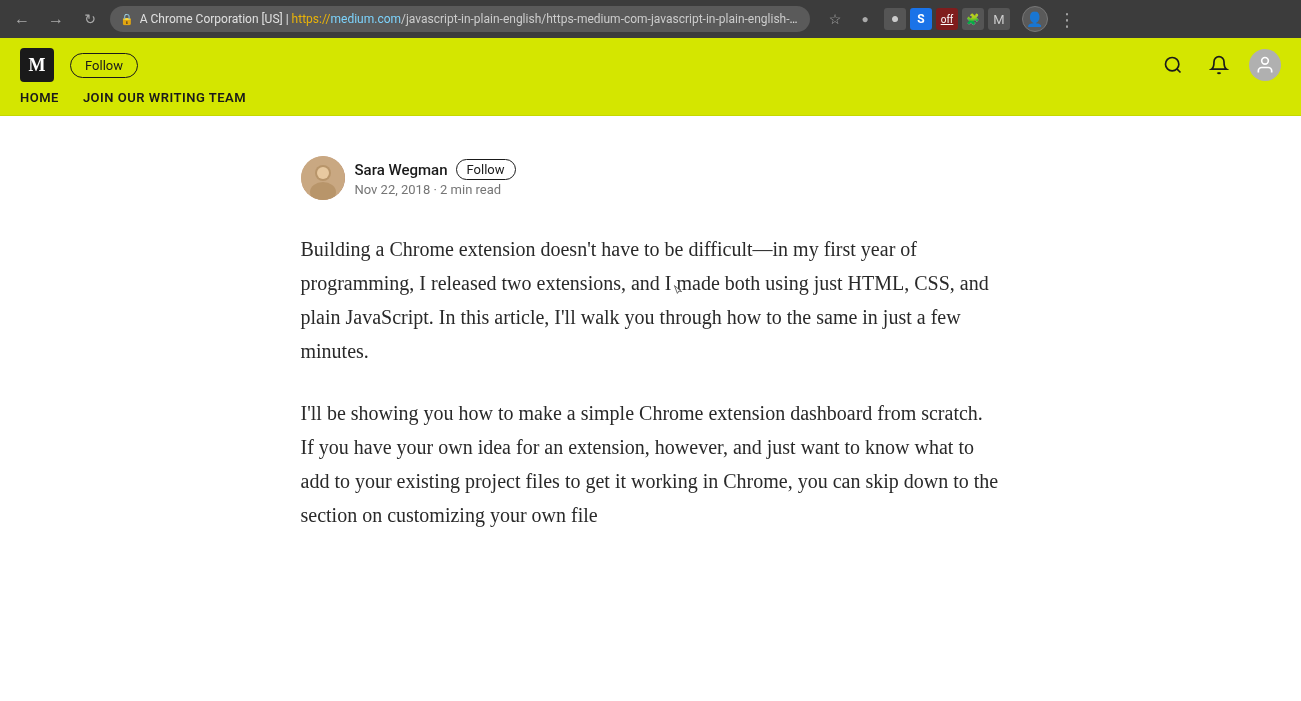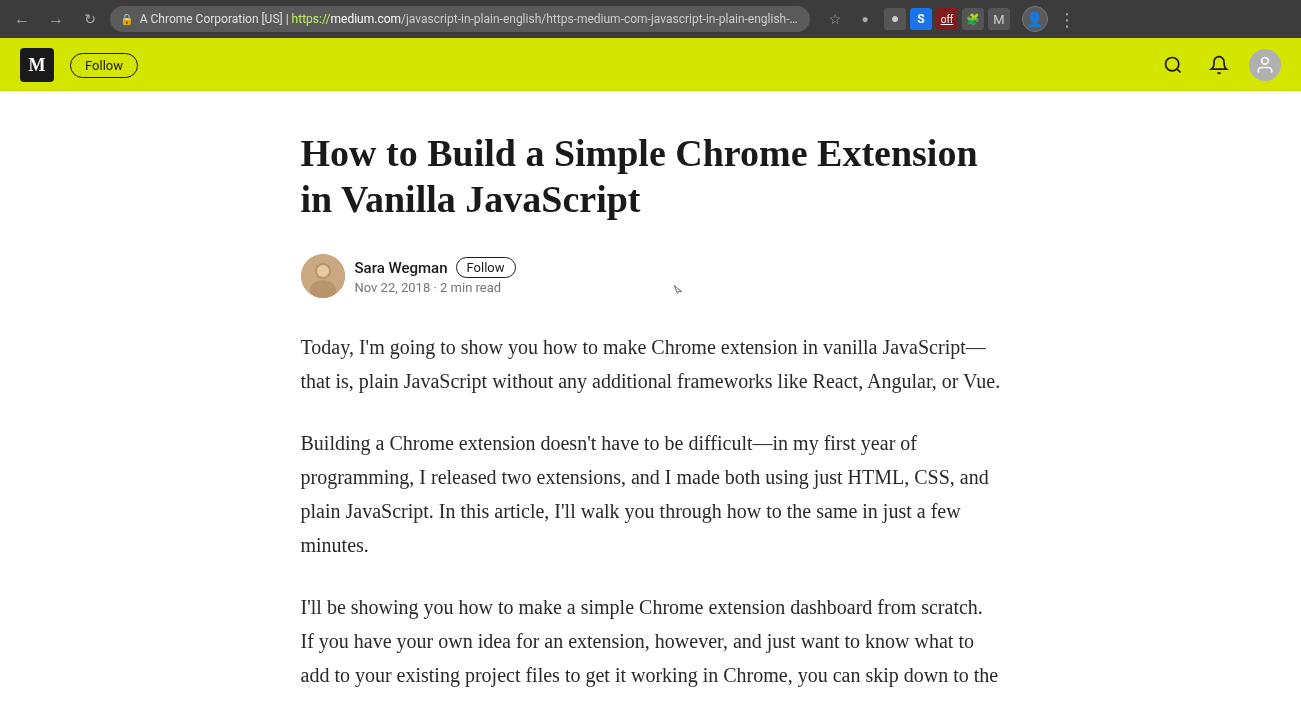--- a/index.html
+++ b/index.html
@@ -34,21 +34,21 @@
       display: flex;
       align-items: center;
       padding: 0 10px;
       gap: 6px;
       font-size: 12px;
       color: #e0e0e0;
       max-width: 700px;
     }
     .lock-icon { color: #aaa; font-size: 11px; }
     .address-text { font-size: 12px; color: #e0e0e0; white-space: nowrap; overflow: hidden; text-overflow: ellipsis; }
-    .address-highlight { color: #ffffff; }
+    .address-highlight { color: #7dd3fc; }
     .browser-actions {
       display: flex; align-items: center; gap: 4px; margin-left: 6px;
     }
     .browser-action-btn {
       width: 26px; height: 26px;
       background: none; border: none; cursor: pointer;
       color: #aaa; font-size: 14px; display: flex; align-items: center; justify-content: center;
       border-radius: 50%;
     }
     .extension-icons {
@@ -221,21 +221,21 @@
   <button class="browser-nav-btn">←</button>
   <button class="browser-nav-btn">→</button>
   <button class="browser-reload-btn">↻</button>
   <div class="address-bar">
     <span class="lock-icon">🔒</span>
     <span class="address-text">
       <span>A Chrome Corporation [US]</span>
       <span> </span>
       <span>|</span>
       <span> </span>
-      <span style="color:#bef264;">https://</span><span class="address-highlight">medium.com</span><span style="color:#ccc;">/javascript-in-plain-english/https-medium-com-javascript-in-plain-english-h...</span>
+      <span style="color:#eab308;">https://</span><span class="address-highlight">medium.com</span><span style="color:#ccc;">/javascript-in-plain-english/https-medium-com-javascript-in-plain-english-h...</span>
     </span>
   </div>
   <div class="browser-actions">
     <button class="browser-action-btn">☆</button>
     <button class="browser-action-btn" style="font-size:12px;">●</button>
   </div>
   <div class="extension-icons">
     <div class="ext-icon" style="background:#555;font-size:13px;">⏺</div>
     <div class="ext-icon ext-icon-s">S</div>
     <div class="ext-icon ext-icon-red">off</div>
@@ -270,24 +270,27 @@
           </svg>
         </button>
         <div class="profile-avatar-header">
           <svg width="20" height="20" viewBox="0 0 24 24" fill="none" stroke="#fff" stroke-width="2">
             <path d="M20 21v-2a4 4 0 0 0-4-4H8a4 4 0 0 0-4 4v2"></path>
               <circle cx="12" cy="7" r="4"></circle>
           </svg>
         </div>
       </div>
     </div>
+    <nav class="site-header-nav">
+      <a class="nav-link" href="#">HOME</a>
+      <a class="nav-link" href="#">JOIN OUR WRITING TEAM</a>
+    </nav>
   </div>
 
   <main class="main-content">
-    <h1 class="article-title">How to Build a Simple Chrome Extension in Vanilla JavaScript</h1>
 
     <div class="author-row">
       <div class="author-avatar">
         <div class="author-avatar-img">
 
           <svg width="44" height="44" viewBox="0 0 44 44">
             <circle cx="22" cy="22" r="22" fill="#c9a882"></circle>
             <circle cx="22" cy="17" r="8" fill="#b8956a"></circle>
             <ellipse cx="22" cy="36" rx="13" ry="10" fill="#b8956a"></ellipse>
             <circle cx="22" cy="17" r="6" fill="#e8c9a0"></circle>
@@ -302,23 +305,20 @@
         <div class="article-meta">
           <span>Nov 22, 2018</span>
           <span> · </span>
           <span>2 min read</span>
         </div>
       </div>
     </div>
 
     <div class="article-body">
       <p>
-        <span>Today, I'm going to show you how to make Chrome extension in vanilla JavaScript—that is, plain JavaScript without any additional frameworks like React, Angular, or Vue.</span>
-      </p>
-      <p>
         <span>Building a Chrome extension doesn't have to be difficult—in my first year of programming, I released two extensions, and I made both using just HTML, CSS, and plain JavaScript. In this article, I'll walk you through how to the same in just a few minutes.</span>
       </p>
       <p>
         I'll be showing you how to make a simple Chrome extension dashboard from scratch. If you have your own idea for an extension, however, and just want to know what to add to your existing project files to get it working in Chrome, you can skip down to the section on customizing your own  file
       </p>
     </div>
   </main>
 </div>
 
 <svg class="cursor" style="left:672px;top:285px;" viewBox="0 0 14 20" fill="none">

